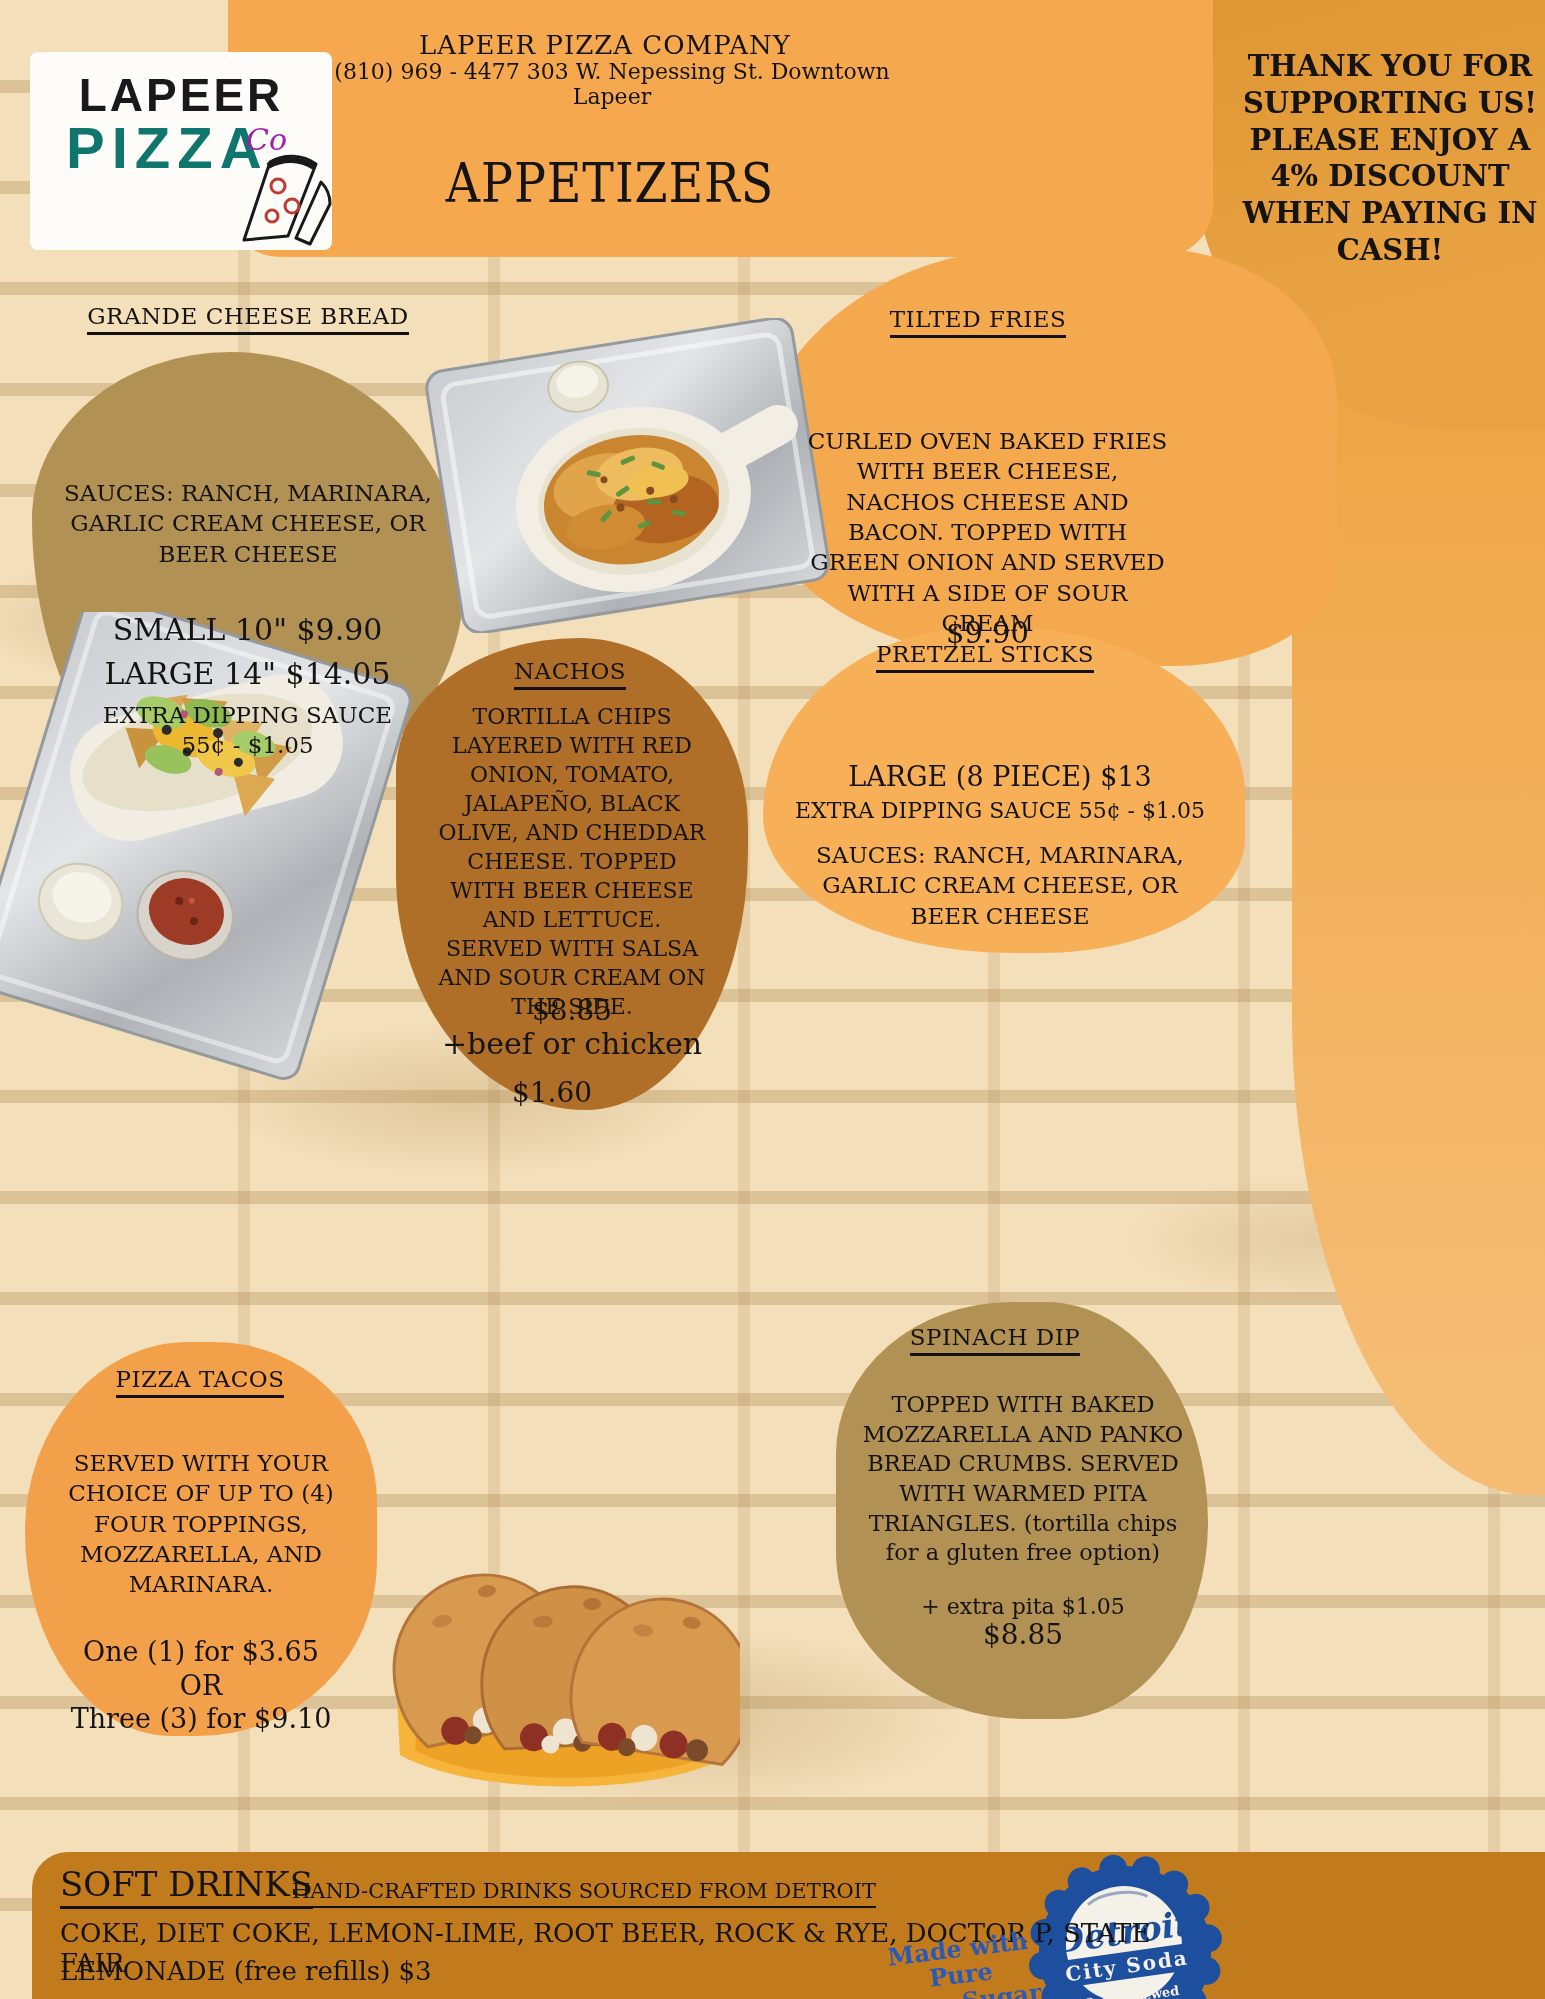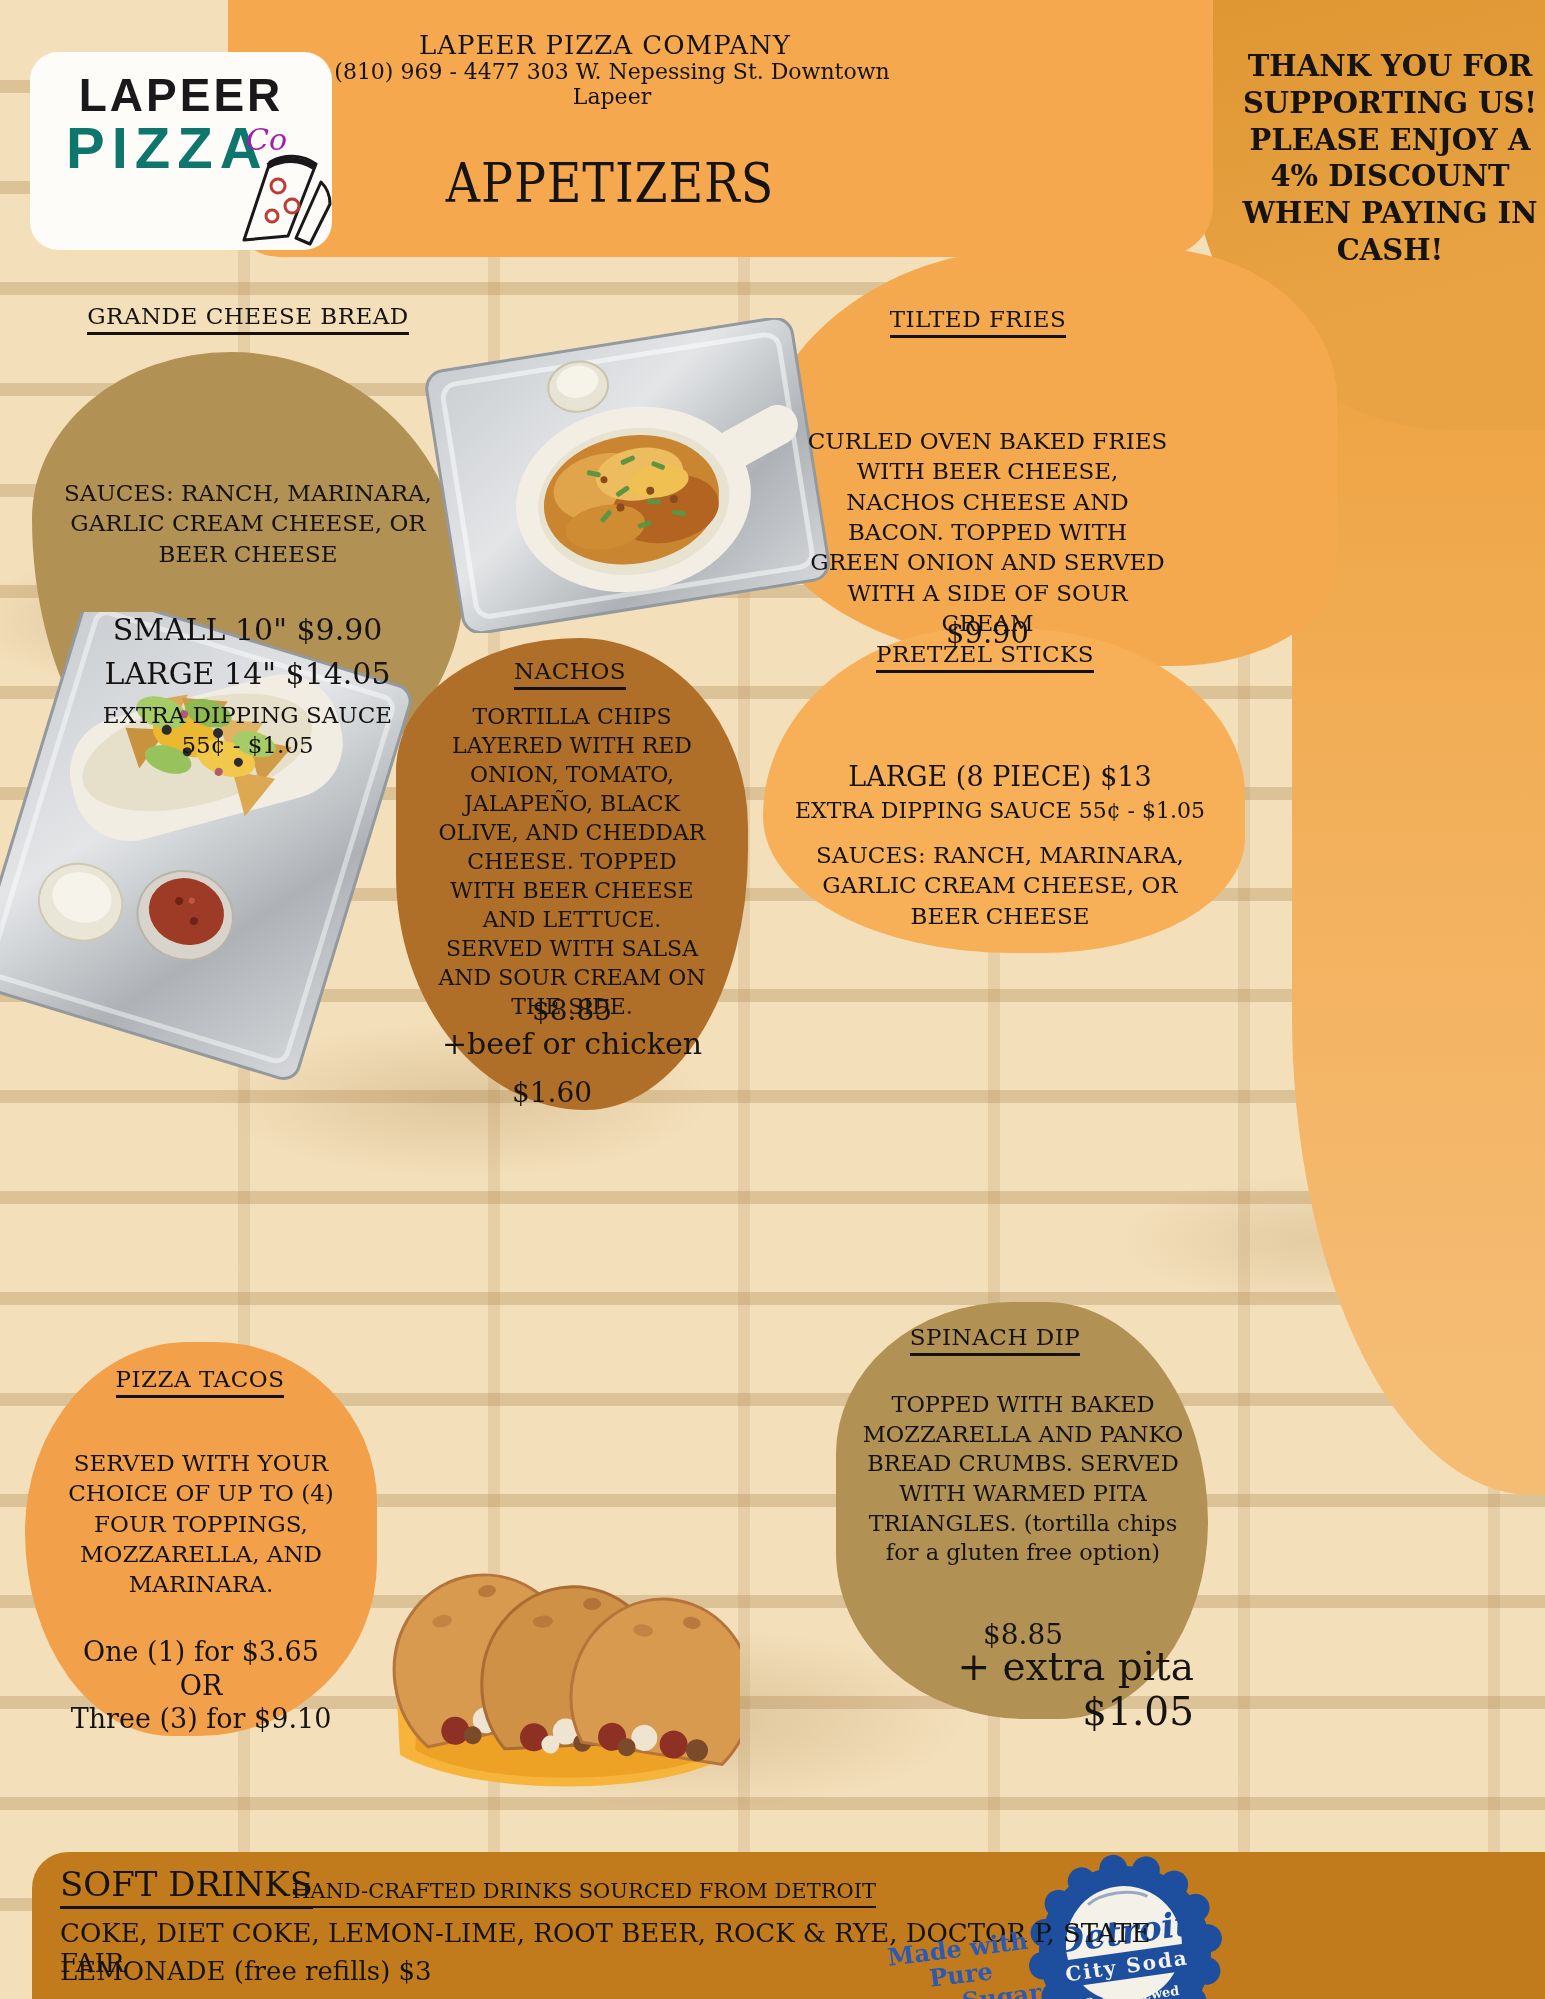--- a/index.html
+++ b/index.html
@@ -25,21 +25,21 @@
   .price{z-index:6;}
   
   .right-strip{left:1292px;top:230px;width:253px;height:1265px;z-index:1;
     background:linear-gradient(180deg,#eba03c,#f2ae57 40%,#f5bc74 90%);
     border-top-left-radius:220px 340px;border-bottom-left-radius:240px 480px;}
   .topright-blob{left:1192px;top:-40px;width:400px;height:470px;z-index:2;
     background:linear-gradient(165deg,#dd9530,#e9a344 70%);
     border-bottom-left-radius:65% 60%; border-top-left-radius:6% 10%;}
   .banner{left:228px;top:0;width:985px;height:257px;background:#f5a84e;z-index:3;
     border-radius:0 0 52px 52px;}
-  .logo-card{left:30px;top:52px;width:302px;height:198px;background:#fdfcf8;border-radius:28px;z-index:4;}
+  .logo-card{left:30px;top:52px;width:302px;height:198px;background:#fdfcf8;border-radius:8px;z-index:4;}
   .blob-grande{left:32px;top:352px;width:432px;height:462px;background:#b29155;z-index:2;
     border-radius:46% 54% 58% 42% / 36% 50% 50% 64%;}
   .blob-fries{left:752px;top:248px;width:585px;height:418px;background:#f5a94f;z-index:2;
     border-radius:60% 40% 35% 65% / 70% 45% 30% 55%;}
   .blob-nachos{left:396px;top:638px;width:352px;height:472px;background:#b06f28;z-index:2;
     border-radius:52% 48% 46% 54% / 28% 40% 55% 50%;}
   .blob-pretzel{left:763px;top:628px;width:482px;height:325px;background:#f7b057;z-index:2;
     border-radius:48% 52% 45% 55% / 62% 55% 38% 45%;}
   .blob-tacos{left:25px;top:1342px;width:352px;height:394px;background:#f2a04a;z-index:2;
     border-radius:50% 50% 55% 45% / 52% 44% 48% 56%;}
@@ -79,21 +79,21 @@
   
   .tacos-title{left:50px;top:1366px;width:300px;}
   .tacos-desc{left:42px;top:1448px;width:318px;font-size:23px;}
   .tacos-one{left:48px;top:1636px;width:306px;font-size:27px;}
   .tacos-or{left:48px;top:1670px;width:306px;font-size:27px;}
   .tacos-three{left:48px;top:1703px;width:306px;font-size:27px;}
   
   .spinach-title{left:845px;top:1324px;width:300px;}
   .spinach-desc{left:862px;top:1390px;width:322px;font-size:22.5px;}
   .spinach-price{left:862px;top:1618px;width:322px;font-size:28px;}
-  .spinach-addon{left:852px;top:1644px;width:342px;font-size:39px;text-align:right;}
+  .spinach-addon{left:852px;top:1594px;width:342px;font-size:22px;}
   
   .softdrinks-title{left:60px;top:1864px;font-size:34px;z-index:6;}
   .softdrinks-sub{left:292px;top:1879px;font-size:21px;z-index:6;}
   .flavors1{left:60px;top:1918px;width:1160px;font-size:26px;z-index:6;}
   .flavors2{left:60px;top:1956px;width:1160px;font-size:26px;z-index:6;}
   .madewith{left:866px;top:1936px;width:190px;color:#2b59b5;font-weight:bold;font-size:24px;
     line-height:1.1;transform:rotate(-7deg);z-index:6;font-family:"DejaVu Serif",serif;}
   
   .logo-lapeer{left:44px;top:16px;width:214px;font-family:"Liberation Sans",sans-serif;
     font-weight:bold;font-size:46px;letter-spacing:3px;color:#1a181b;z-index:5;}

